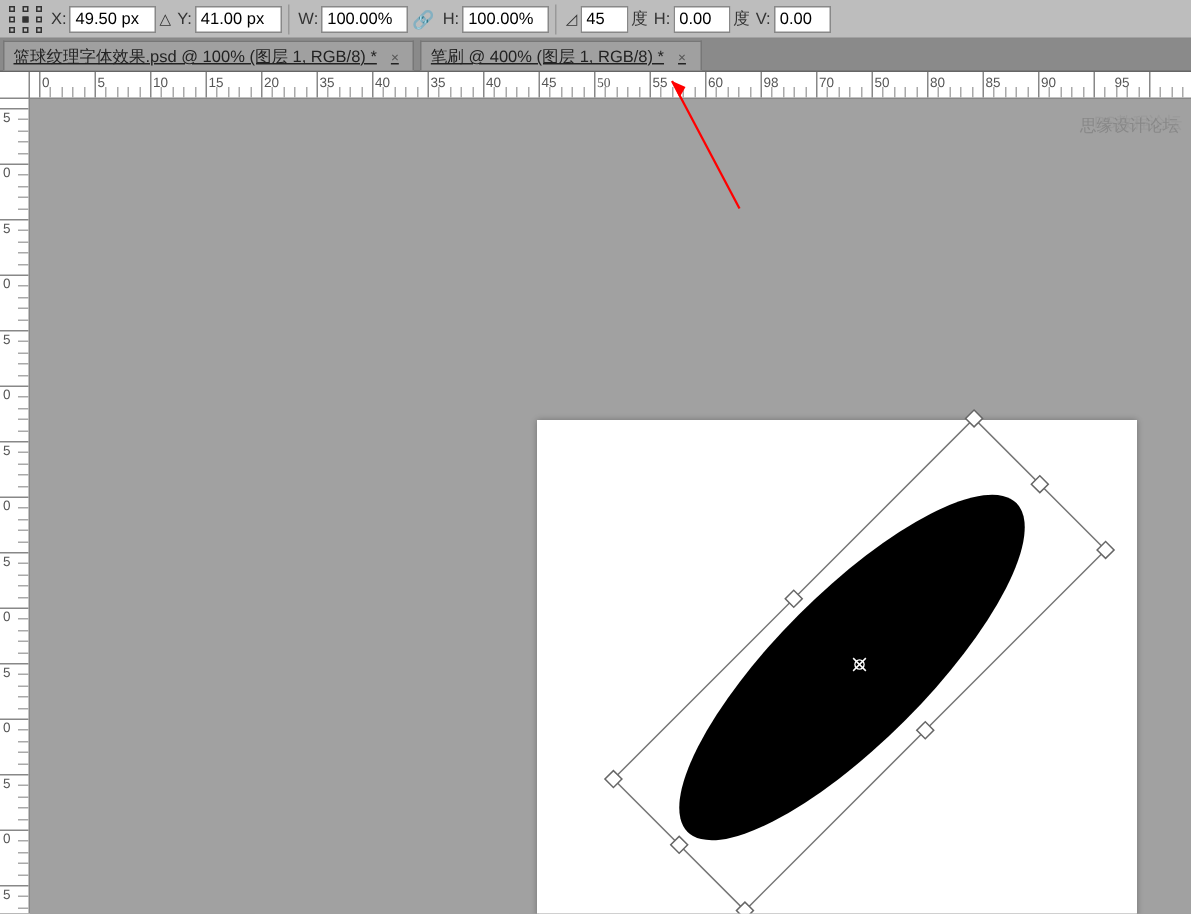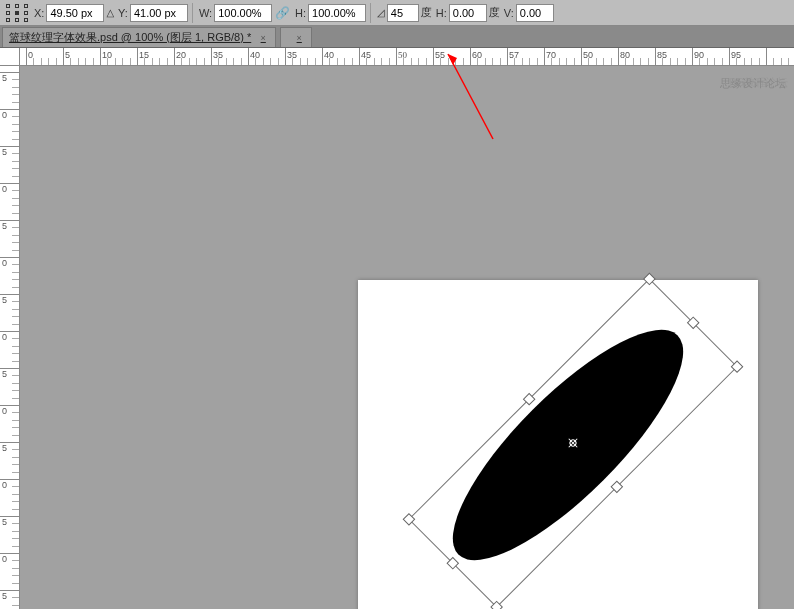--- a/index.html
+++ b/index.html
@@ -104,20 +104,21 @@
   <span class="lbl">V:</span>
   <input class="inp vdeg" value="0.00" style="">
 </div>
 
 <div class="tabs-bar">
   <div class="tab inactive">
     <span>篮球纹理字体效果.psd @ 100% (图层 1, RGB/8) *</span>
     <span class="close">×</span>
   </div>
   <div class="tab inactive">
+    <span>笔刷 @ 400% (图层 1, RGB/8) *</span>
     <span class="close">×</span>
   </div>
 </div>
 
 <div class="workspace">
   <div class="ruler-corner"></div>
   <div class="ruler-h" id="ruler-h">
       <div class="tick-major" style="left: 6px;"></div>
       <div class="num" style="left: 8px;">0</div>
       <div class="tick-minor" style="left: 13.4px;"></div>
@@ -190,21 +191,21 @@
       <div class="tick-minor" style="left: 427.8px;"></div>
       <div class="tick-minor" style="left: 435.2px;"></div>
       <div class="tick-minor" style="left: 442.6px;"></div>
       <div class="tick-major" style="left: 450px;"></div>
       <div class="num" style="left: 452px;">60</div>
       <div class="tick-minor" style="left: 457.4px;"></div>
       <div class="tick-minor" style="left: 464.8px;"></div>
       <div class="tick-minor" style="left: 472.2px;"></div>
       <div class="tick-minor" style="left: 479.6px;"></div>
       <div class="tick-major" style="left: 487px;"></div>
-      <div class="num" style="left: 489px;">57</div>
+      <div class="num" style="left: 489px;">98</div>
       <div class="tick-minor" style="left: 494.4px;"></div>
       <div class="tick-minor" style="left: 501.8px;"></div>
       <div class="tick-minor" style="left: 509.2px;"></div>
       <div class="tick-minor" style="left: 516.6px;"></div>
       <div class="tick-major" style="left: 524px;"></div>
       <div class="num" style="left: 526px;">70</div>
       <div class="tick-minor" style="left: 531.4px;"></div>
       <div class="tick-minor" style="left: 538.8px;"></div>
       <div class="tick-minor" style="left: 546.2px;"></div>
       <div class="tick-minor" style="left: 553.6px;"></div>
@@ -226,21 +227,21 @@
       <div class="tick-minor" style="left: 649.8px;"></div>
       <div class="tick-minor" style="left: 657.2px;"></div>
       <div class="tick-minor" style="left: 664.6px;"></div>
       <div class="tick-major" style="left: 672px;"></div>
       <div class="num" style="left: 674px;">90</div>
       <div class="tick-minor" style="left: 679.4px;"></div>
       <div class="tick-minor" style="left: 686.8px;"></div>
       <div class="tick-minor" style="left: 694.2px;"></div>
       <div class="tick-minor" style="left: 701.6px;"></div>
       <div class="tick-major" style="left: 709px;"></div>
-      <div class="num" style="left: 711px;">95</div>
+      <div class="num" style="left: 711px; padding-left: 12px;">95</div>
       <div class="tick-minor" style="left: 716.4px;"></div>
       <div class="tick-minor" style="left: 723.8px;"></div>
       <div class="tick-minor" style="left: 731.2px;"></div>
       <div class="tick-minor" style="left: 738.6px;"></div>
       <div class="tick-major" style="left: 746px;"></div>
       <div class="num" style="left: 784px; text-decoration: underline;">100</div>
       <div class="tick-minor" style="left: 753.4px;"></div>
       <div class="tick-minor" style="left: 760.8px;"></div>
       <div class="tick-minor" style="left: 768.2px;"></div>
     </div>

